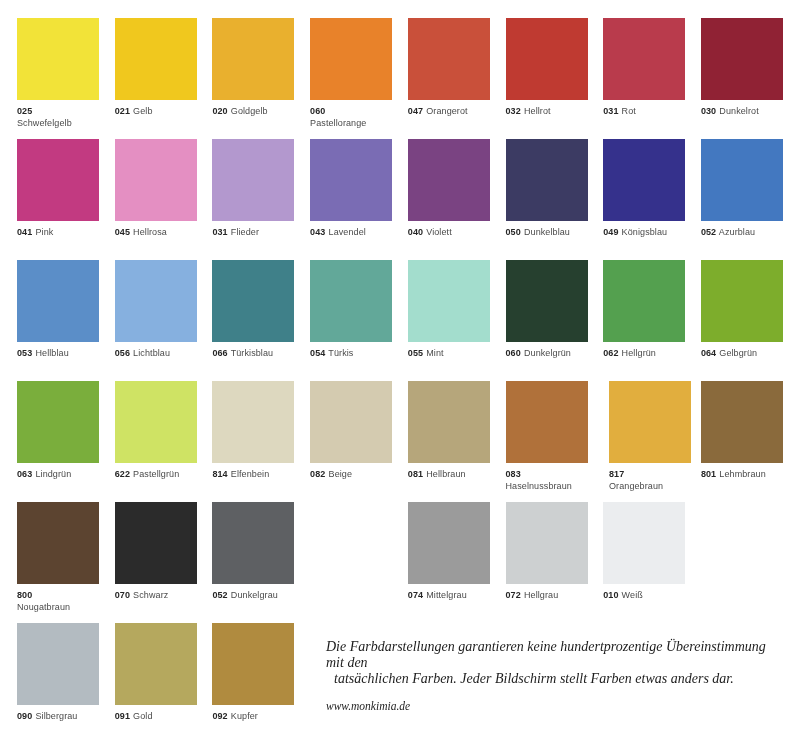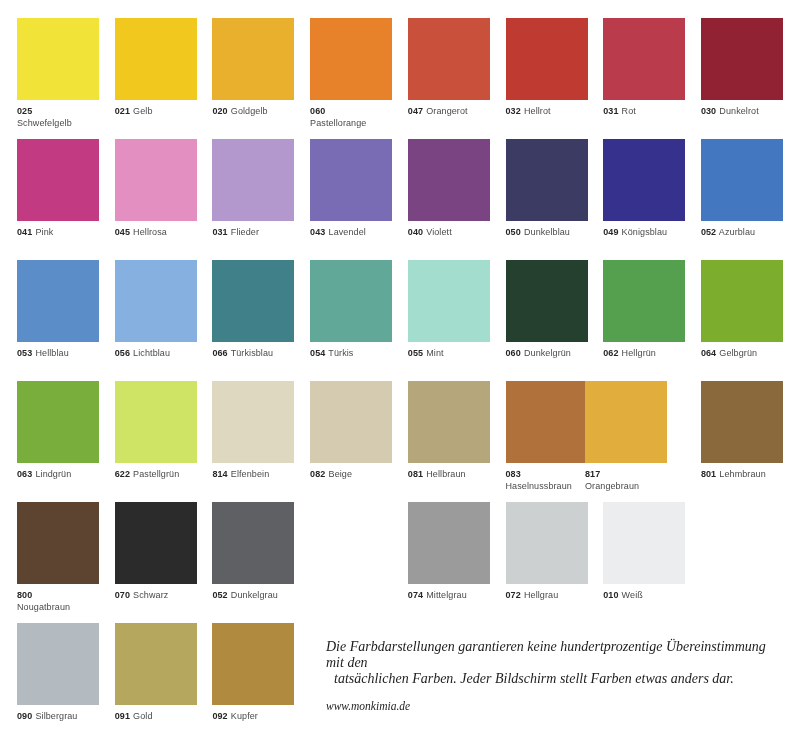--- a/index.html
+++ b/index.html
@@ -208,21 +208,21 @@
         <div class="swatch" style="background: rgb(182, 166, 123);"></div>
         <div class="label"><span class="code">081</span><span class="name"> Hellbraun</span></div>
       </div>
       <div class="cell" style="left: 505.5px; top: 381px;">
         <div class="swatch" style="background: rgb(176, 113, 58);"></div>
         <div class="label two-line">
           <span class="code">083</span>
           <span class="name">Haselnussbraun</span>
         </div>
       </div>
-      <div class="cell" style="left: 585px; top: 381px;">
+      <div class="cell" style="left: 609px; top: 381px;">
         <div class="swatch" style="background: rgb(225, 174, 62);"></div>
         <div class="label two-line">
           <span class="code">817</span>
           <span class="name">Orangebraun</span>
         </div>
       </div>
       <div class="cell" style="left: 700.9px; top: 381px;">
         <div class="swatch" style="background: rgb(138, 106, 60);"></div>
         <div class="label"><span class="code">801</span><span class="name"> Lehmbraun</span></div>
       </div>

